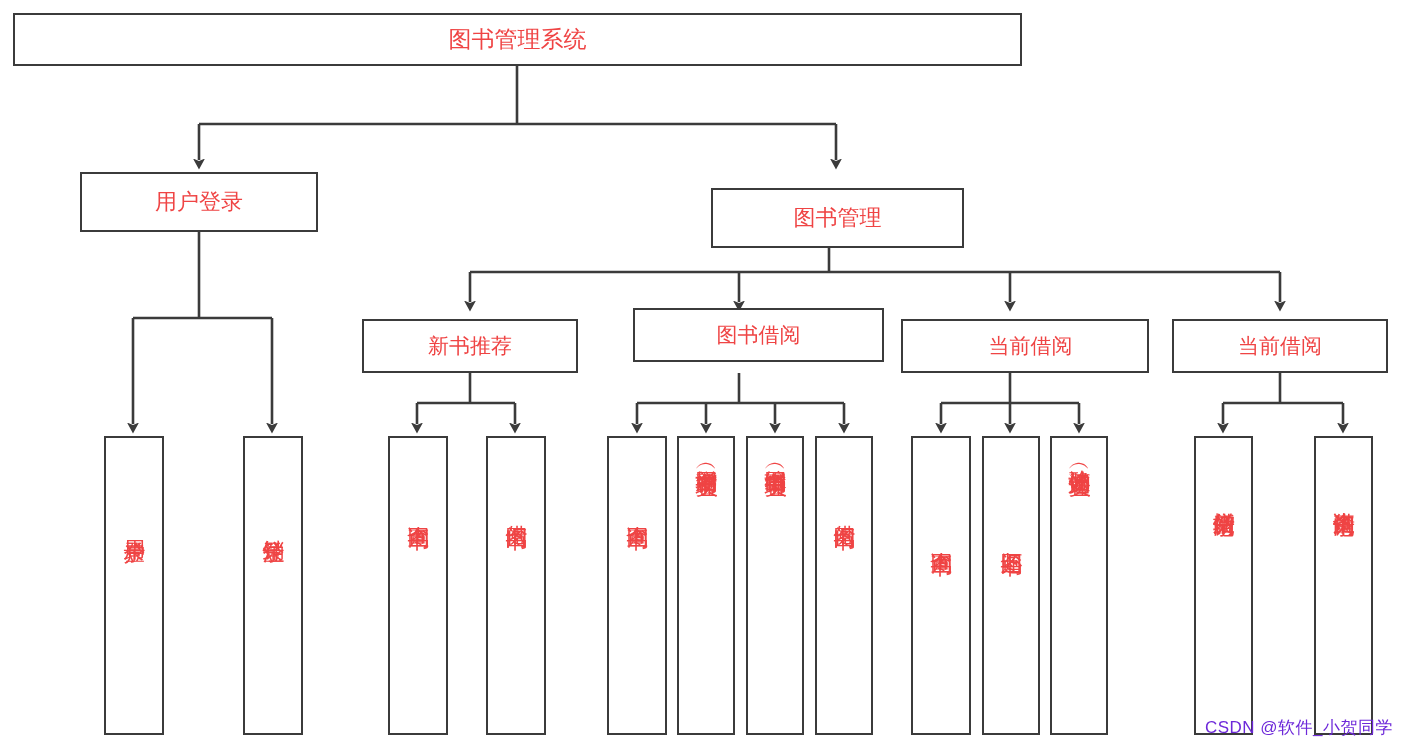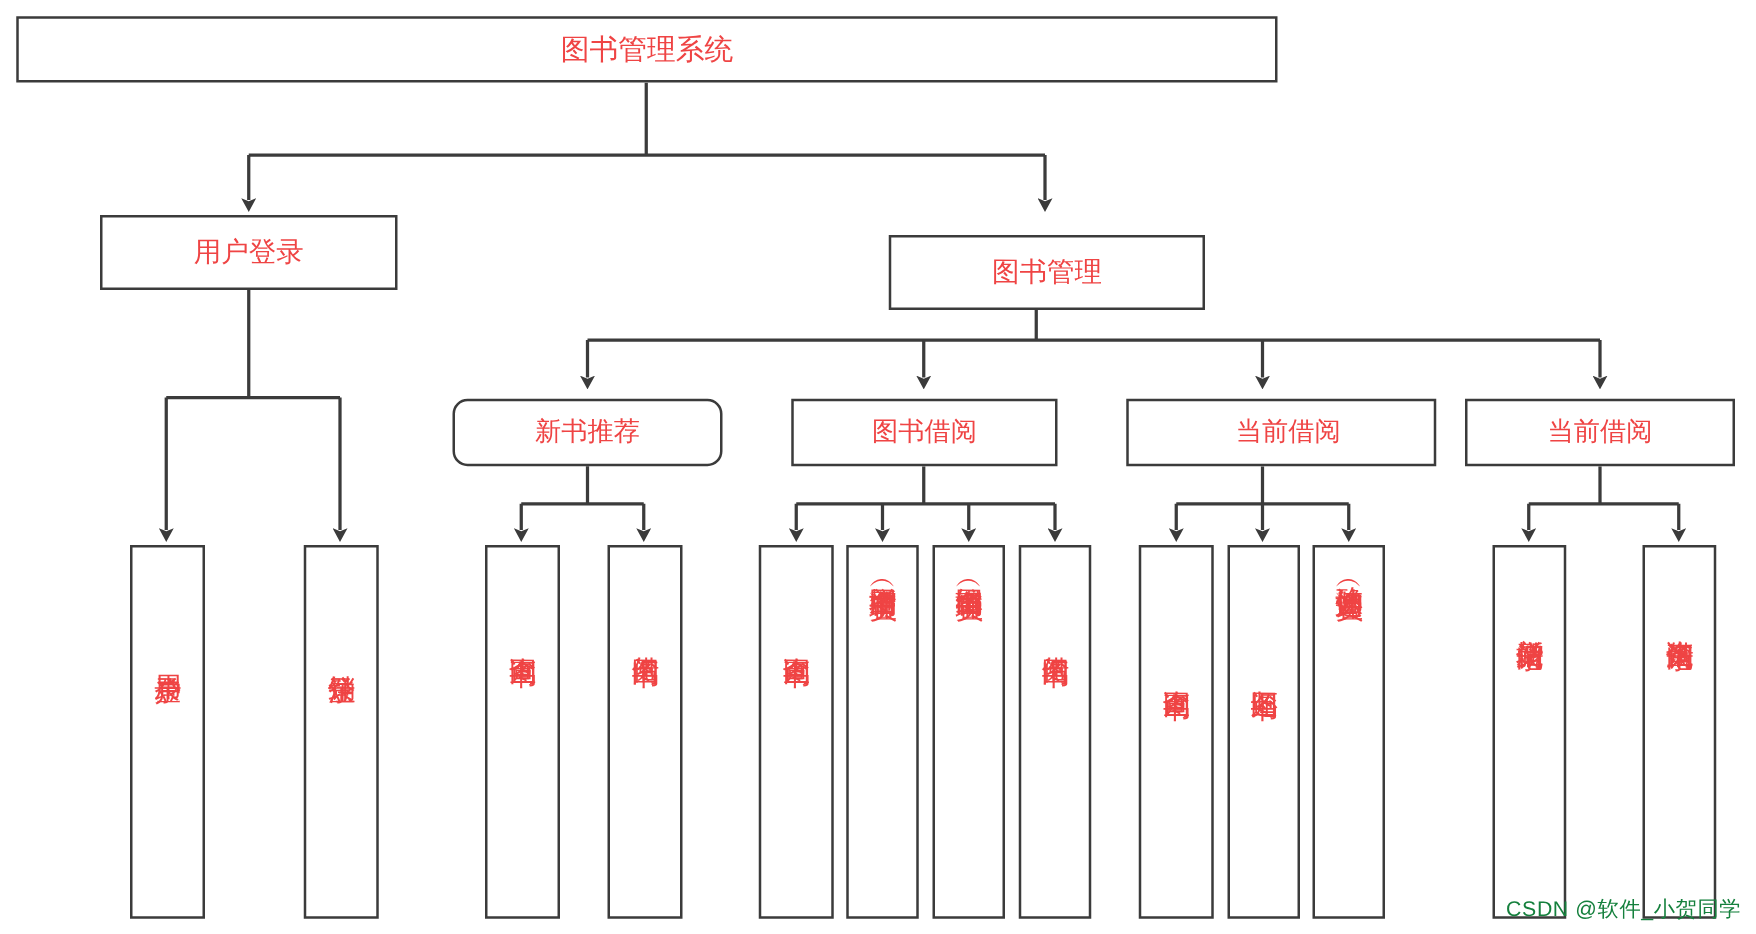--- a/index.html
+++ b/index.html
@@ -63,21 +63,21 @@
   .leaf-pad-b .lbl { padding-top: 70px; }
   .leaf-pad-c .lbl { padding-top: 14px; }
   .leaf-pad-e .lbl { padding-top: 96px; }
   .leaf-pad-f .lbl { padding-top: 56px; }
 
   #watermark {
     position: absolute;
     right: 12px;
     bottom: 8px;
     font-size: 17px;
-    color: #15803d;
+    color: #6d28d9;
     letter-spacing: 0.5px;
     z-index: 5;
     white-space: nowrap;
   }
 </style>
 </head>
 <body>
 
 <div id="canvas">
 
@@ -135,24 +135,24 @@
     <span class="lbl">图书管理系统</span>
   </div>
 
   <div class="node node-l2" style="left:80px; top:172px; width:238px; height:60px;">
     <span class="lbl">用户登录</span>
   </div>
   <div class="node node-l2" style="left:711px; top:188px; width:253px; height:60px;">
     <span class="lbl">图书管理</span>
   </div>
 
-  <div class="node node-l3" style="left:362px; top:319px; width:216px; height:54px;border-radius:12px;">
+  <div class="node node-l3" style="left:362px; top:319px; width:216px; height:54px;">
     <span class="lbl">新书推荐</span>
   </div>
-  <div class="node node-l3" style="left:633px; top:319px; width:213px; height:54px;">
+  <div class="node node-l3" style="left:633px; top:308px; width:251px; height:54px;">
     <span class="lbl">图书借阅</span>
   </div>
   <div class="node node-l3" style="left:901px; top:319px; width:248px; height:54px;padding-left:11px;">
     <span class="lbl">当前借阅</span>
   </div>
   <div class="node node-l3" style="left:1172px; top:319px; width:216px; height:54px;">
     <span class="lbl">当前借阅</span>
   </div>
 
   <div class="node node-leaf leaf-pad-a" style="left:104px; top:436px; width:60px; height:299px;">

